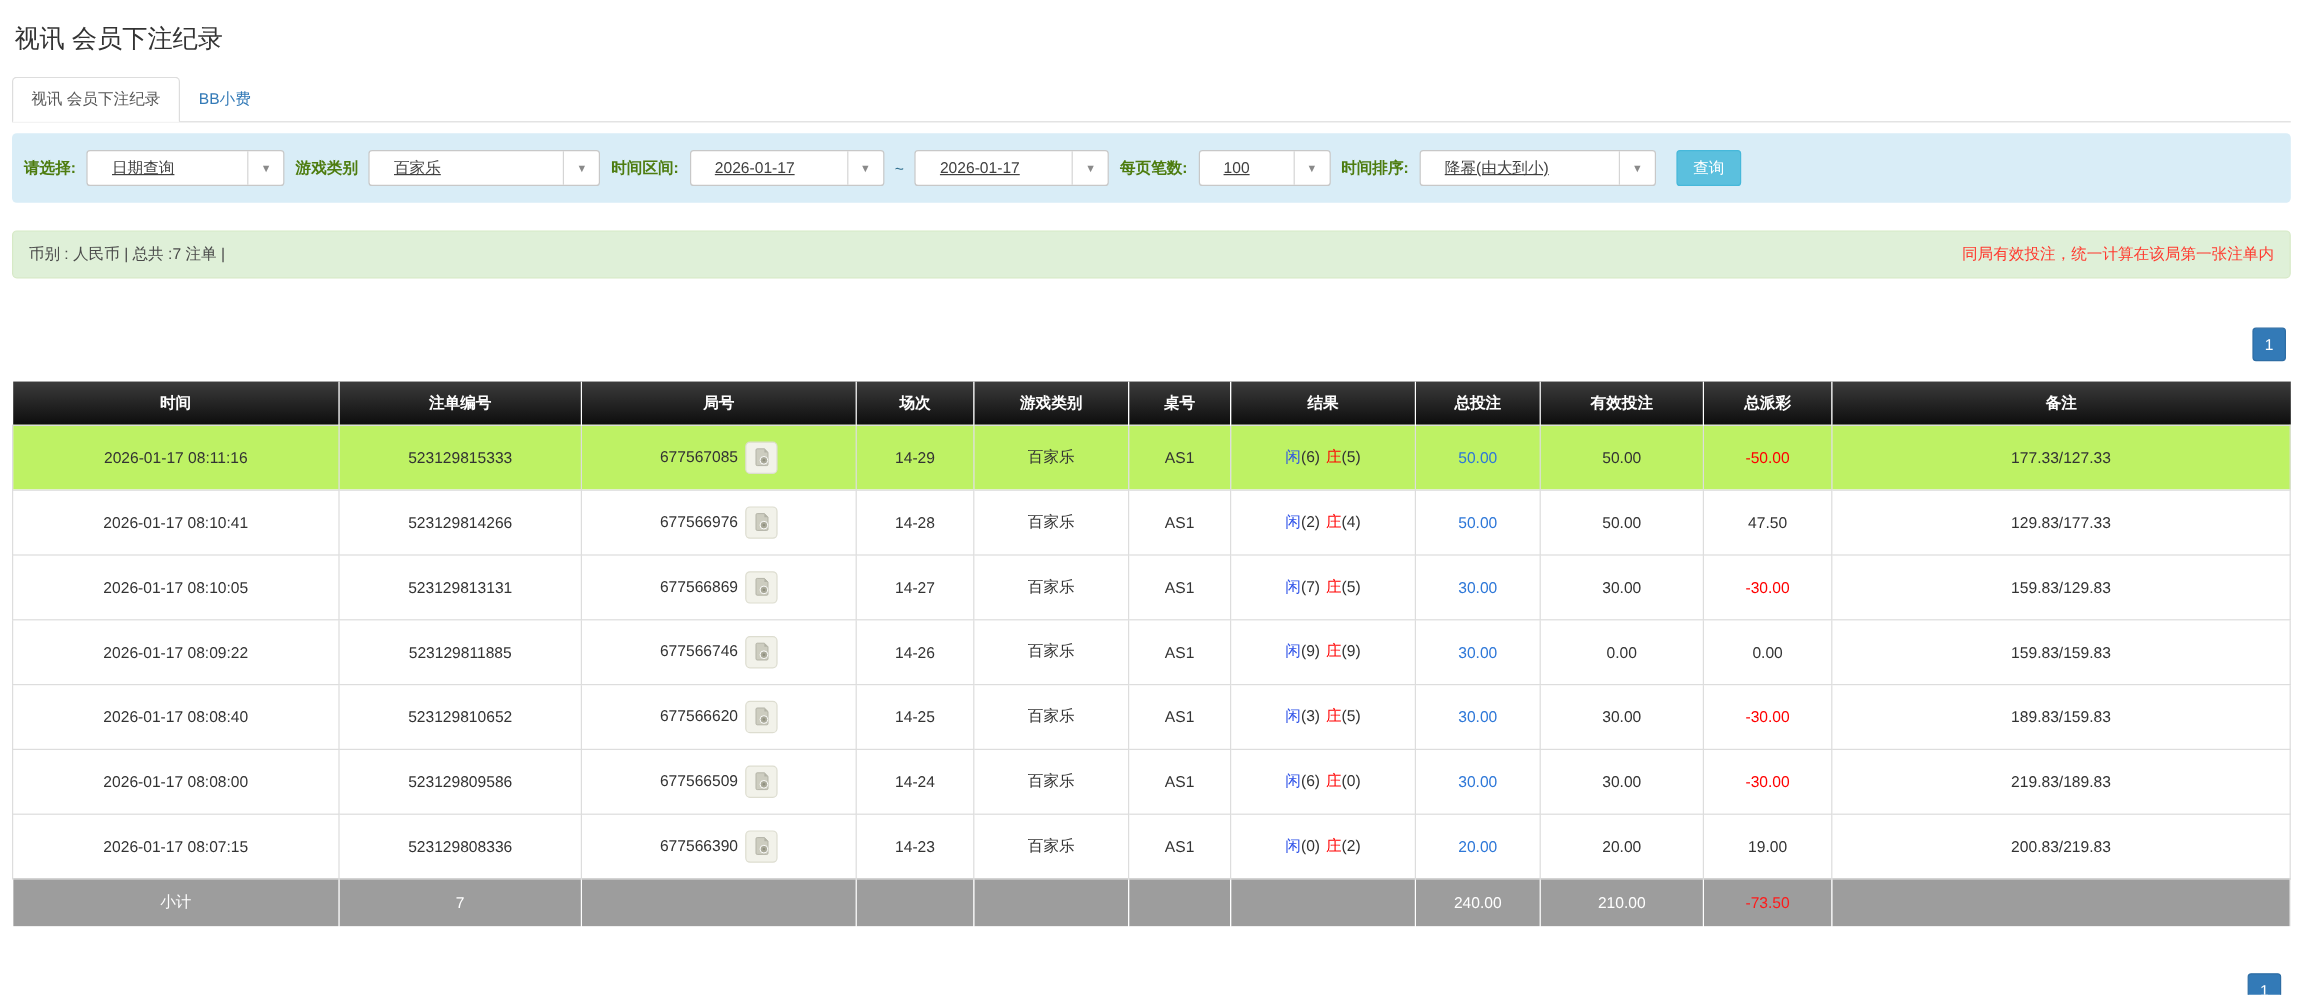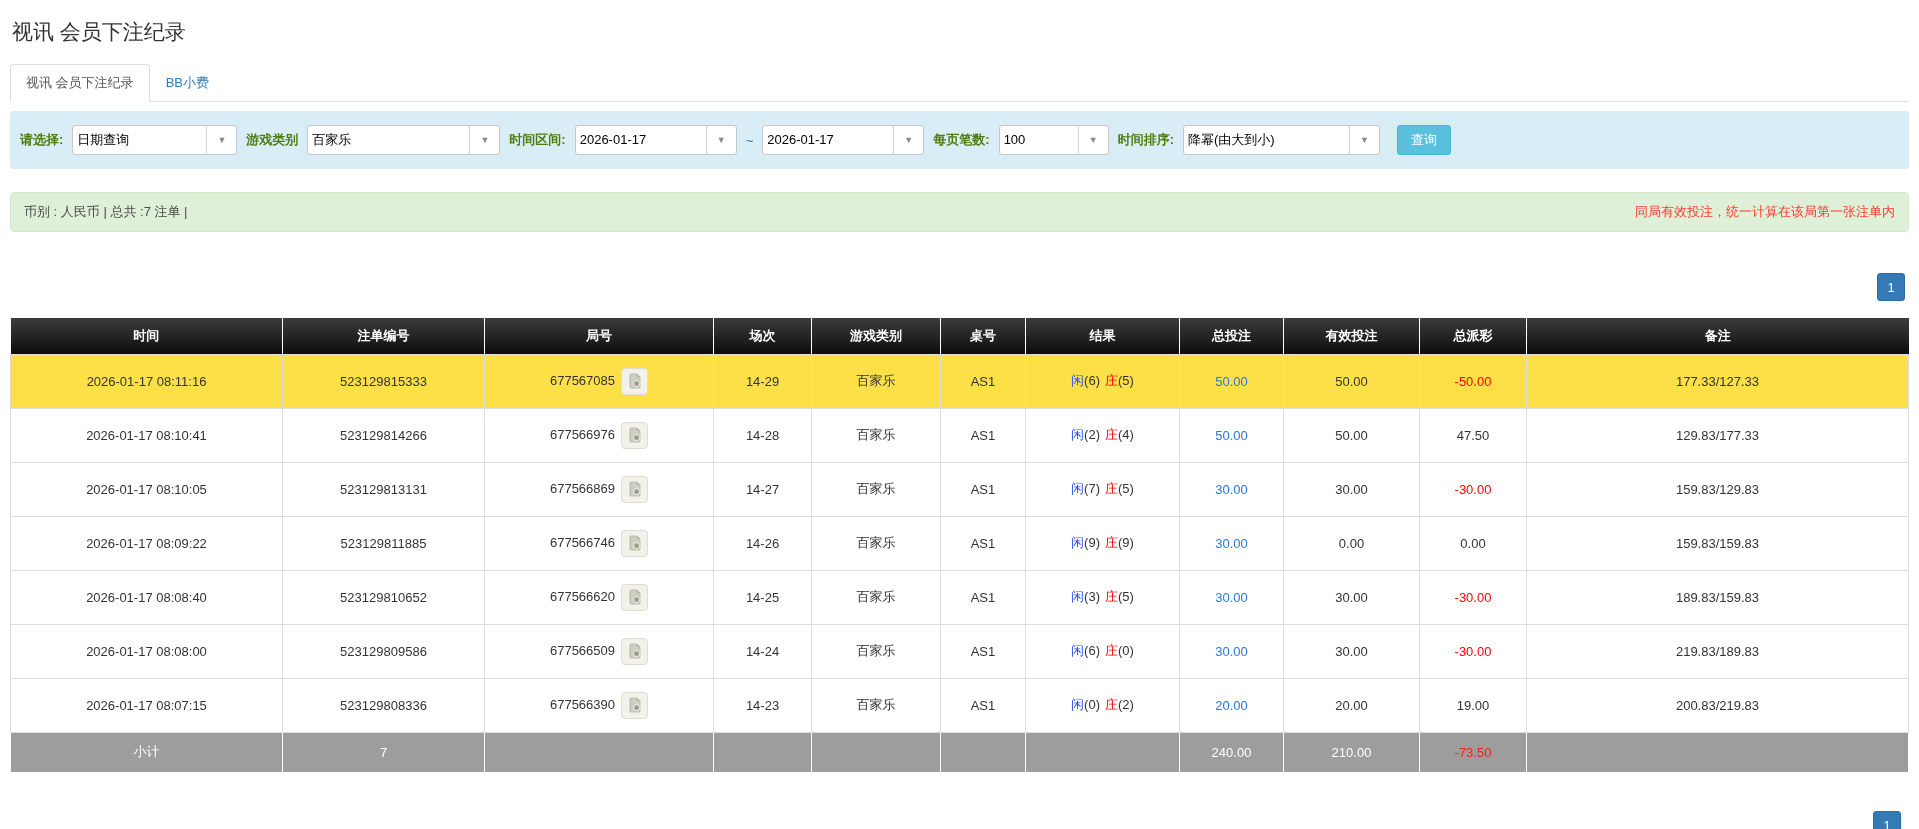--- a/index.html
+++ b/index.html
@@ -15,21 +15,21 @@
   .tab.active { color:#555; background:#fff; border:1px solid #ddd; border-bottom-color:#fff;
     border-radius:4px 4px 0 0; }
   .tab.inactive { color:#337ab7; border:1px solid transparent; }
 
   
   .filter-panel { margin-top:9px; background:#d9edf7; border-radius:4px;
     padding:14px 10px; display:flex; align-items:center; gap:9px; }
   .f-label { font-size:13px; font-weight:bold; color:#4d7c0f; white-space:nowrap; }
   .sel { display:inline-flex; align-items:stretch; background:#fff; border:1px solid #c8c8c8;
     border-radius:3px; height:30px; cursor:pointer; }
-  .sel-text { font-size:13px; color:#000000; line-height:28px; padding:0 4px; white-space:nowrap; }
+  .sel-text { font-size:13px; color:#404040; line-height:28px; padding:0 20px; white-space:nowrap;text-decoration:underline; }
   .sel-caret { width:30px; border-left:1px solid #d5d5d5; display:flex; align-items:center;
     justify-content:center; color:#8a8a8a; font-size:9px; }
   .w1{width:165px}.w2{width:193px}.w3{width:162px}.w4{width:110px}.w5{width:197px}
   .sel .sel-text{flex:1}
   .tilde { font-size:13px; color:#31708f; }
   .search-btn { height:30px; padding:0 13px; background:#5bc0de; border:1px solid #46b8da;
     border-radius:3px; color:#fff; font-size:13px; cursor:pointer; margin-left:8px; }
 
   
   .info-bar { margin-top:23px; background:#dff0d8; border:1px solid #d6e9c6; border-radius:4px;
@@ -42,21 +42,21 @@
   .page-btn { min-width:28px; height:28px; background:#337ab7; border:1px solid #2e6da4;
     border-radius:3px; color:#fff; font-size:13px; cursor:pointer; }
   .pager-bottom { position:absolute; right:14px; bottom:-10px; }
 
   
   table { width:100%; border-collapse:collapse; margin-top:17px; font-size:13px; table-layout:fixed;padding-left:16px; }
   thead th { background:linear-gradient(180deg,#3c3c3c 0%,#0d0d0d 100%); color:#fff;
     font-weight:bold; height:36px; border-right:1px solid #fff; text-align:center; }
   thead th:last-child { border-right:none; }
   tbody td { height:54px; text-align:center; border:1px solid #ddd; color:#333; background:#fff; }
-  tr.hl td { background:#fde047; }
+  tr.hl td { background:#bef264; }
   .res-p { color:#2c50e8; }
   .res-b { color:#f00; margin-left:5px; }
   .bet-link { color:#2d77d8; text-decoration:none; cursor:pointer; }
   td.neg, .neg { color:#f00; }
   .replay-btn { display:inline-flex; align-items:center; justify-content:center;
     width:27px; height:27px; margin-left:6px; vertical-align:middle; cursor:pointer;
     background:linear-gradient(180deg,#fafaf5,#ededе3); background-color:#f2f2ea;
     border:1px solid #ddddd0; border-radius:4px; }
   tr.summary td { background:#9d9d9d; color:#fff; height:40px; border:1px solid #fff; }
   tr.summary td.neg { color:#ff1a1a; }

